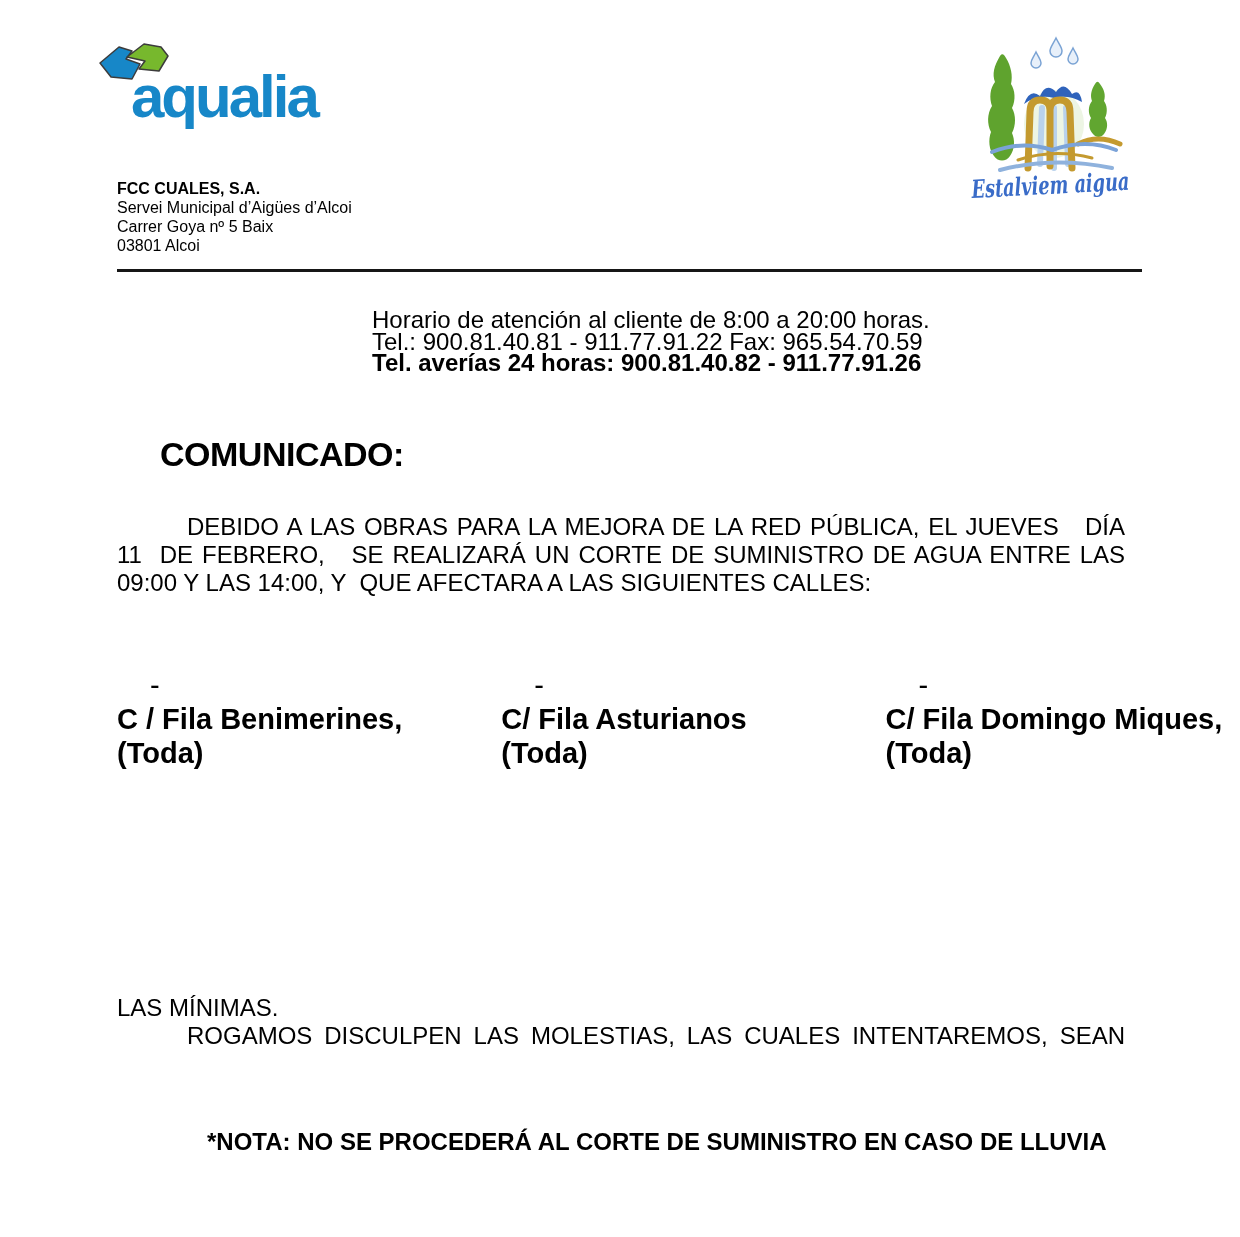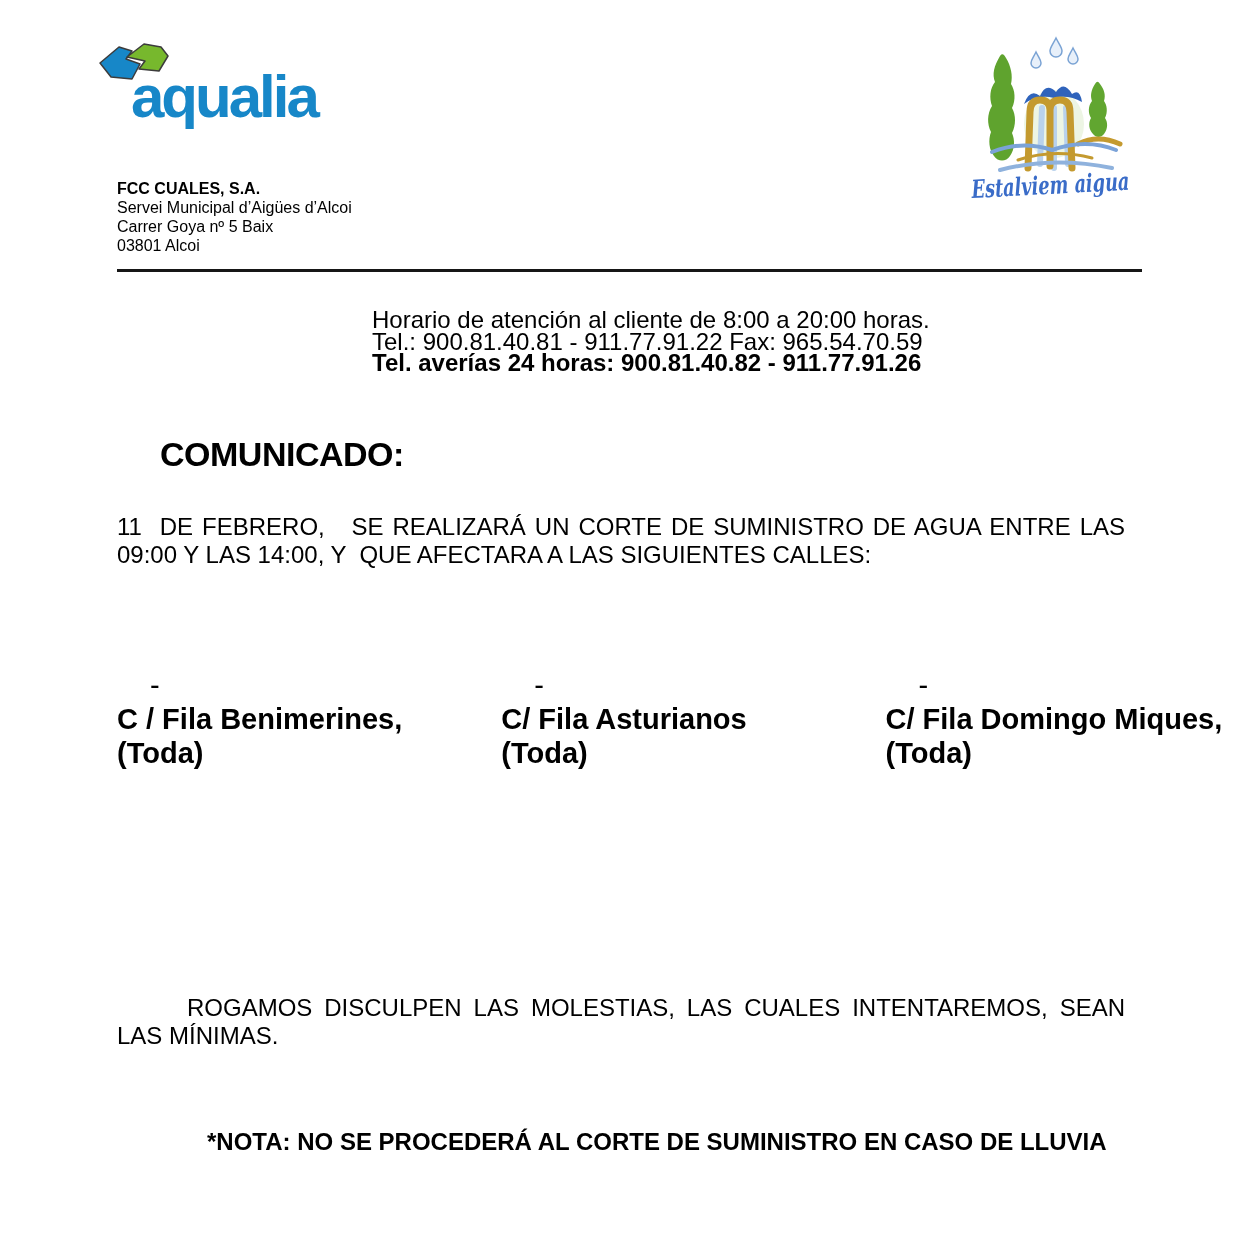--- a/index.html
+++ b/index.html
@@ -107,36 +107,37 @@
 
   <div class="contact">
     <div class="c1">Horario de atención al cliente de 8:00 a 20:00 horas.</div>
     <div class="c2">Tel.: 900.81.40.81 - 911.77.91.22 Fax: 965.54.70.59</div>
     <div class="c3">Tel. averías 24 horas: 900.81.40.82 - 911.77.91.26</div>
   </div>
 
   <div class="doc-title">COMUNICADO:</div>
 
   <div id="intro" class="para">
+    <div class="line just indent">DEBIDO A LAS OBRAS PARA LA MEJORA DE LA RED PÚBLICA, EL JUEVES   DÍA</div>
     <div class="line just">11  DE FEBRERO,   SE REALIZARÁ UN CORTE DE SUMINISTRO DE AGUA ENTRE LAS</div>
     <div class="line">09:00 Y LAS 14:00, Y  QUE AFECTARA A LAS SIGUIENTES CALLES:</div>
   </div>
 
   <div class="streets">
     <div class="street-item">
       <span class="dash">-</span><span class="street">C / Fila Benimerines,</span><span class="scope">(Toda)</span>
     </div>
     <div class="street-item">
       <span class="dash">-</span><span class="street">C/ Fila Asturianos</span><span class="scope">(Toda)</span>
     </div>
     <div class="street-item">
       <span class="dash">-</span><span class="street">C/ Fila Domingo Miques,</span><span class="scope">(Toda)</span>
     </div>
   </div>
 
   <div id="apology" class="para">
+    <div class="line">LAS MÍNIMAS.</div>
     <div class="line just indent">ROGAMOS DISCULPEN LAS MOLESTIAS, LAS CUALES INTENTAREMOS, SEAN</div>
-    <div class="line">LAS MÍNIMAS.</div>
   </div>
 
   <div class="note">*NOTA: NO SE PROCEDERÁ AL CORTE DE SUMINISTRO EN CASO DE LLUVIA</div>
 
 </div>
 
 </body></html>

